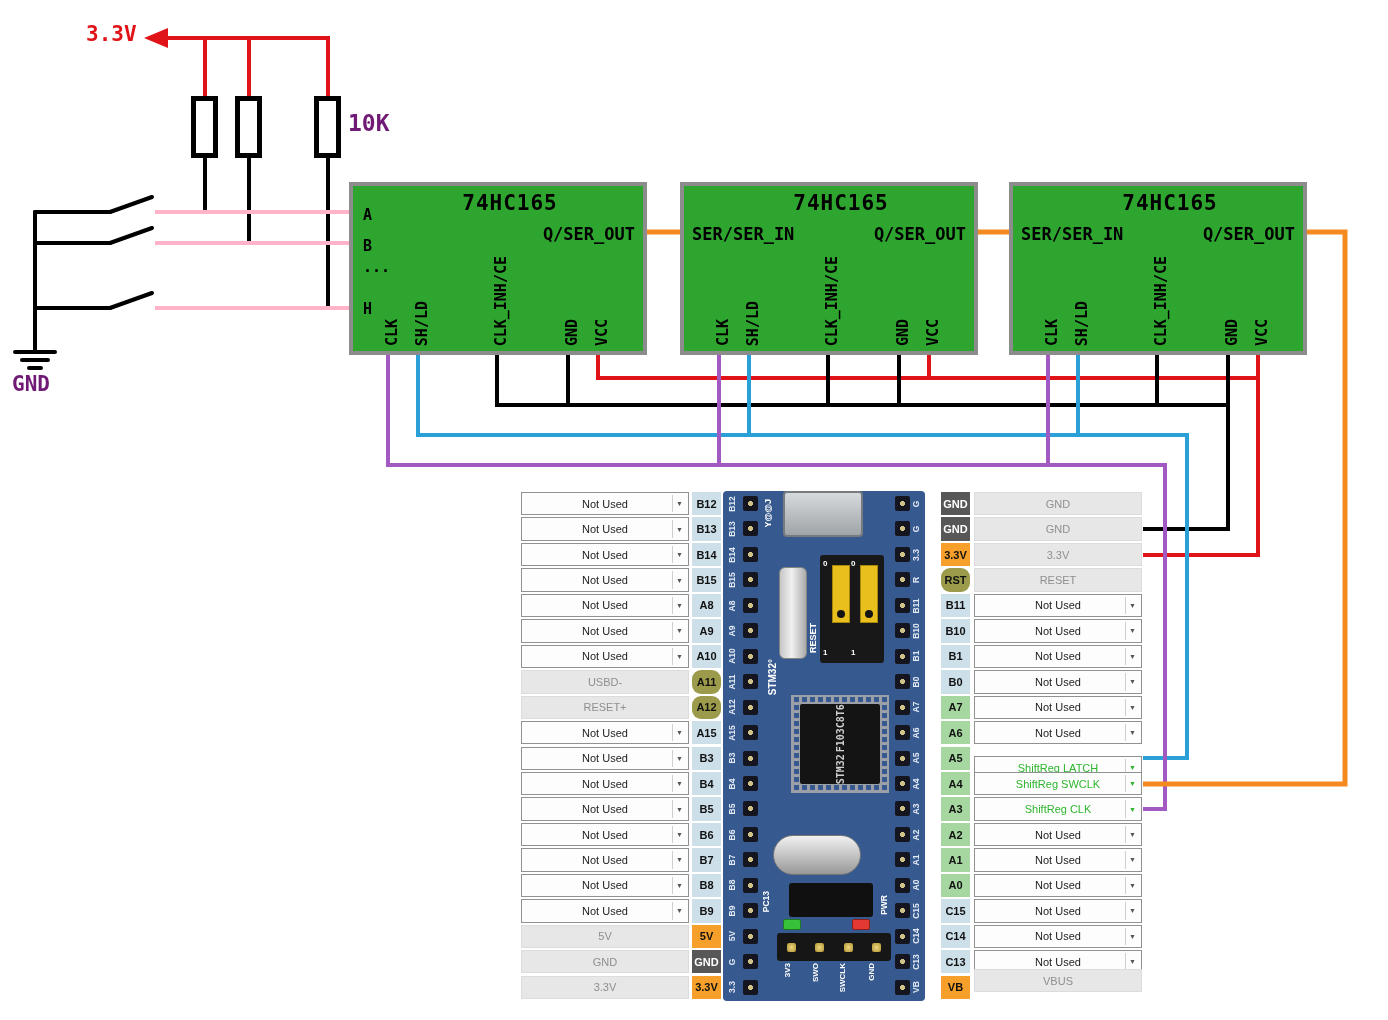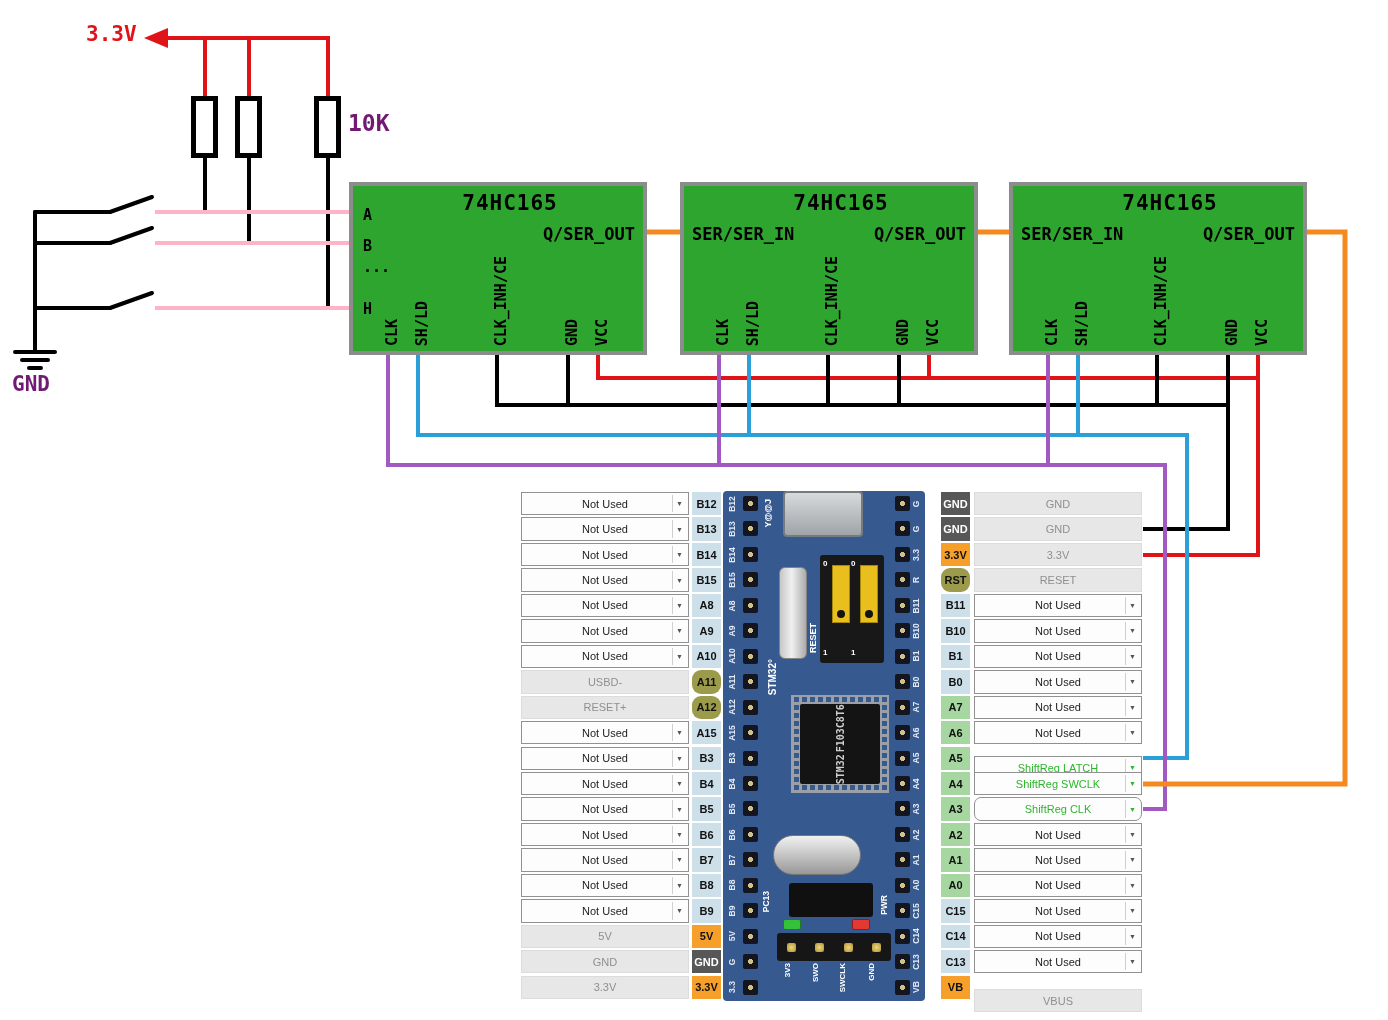--- a/index.html
+++ b/index.html
@@ -379,21 +379,21 @@
         <span class="arrow">▼</span>
       </div>
       <div class="cell dd" style="top: 253px; margin-top: 12px;">
         <span class="cell-text hl">ShiftReg LATCH</span>
         <span class="arrow hl">▼</span>
       </div>
       <div class="cell dd" style="top: 280.95px;">
         <span class="cell-text hl">ShiftReg SWCLK</span>
         <span class="arrow hl">▼</span>
       </div>
-      <div class="cell dd" style="top: 306.4px; border-radius: 7px;">
+      <div class="cell dd" style="top: 306.4px;">
         <span class="cell-text hl">ShiftReg CLK</span>
         <span class="arrow hl">▼</span>
       </div>
       <div class="cell dd" style="top: 331.85px;">
         <span class="cell-text">Not Used</span>
         <span class="arrow">▼</span>
       </div>
       <div class="cell dd" style="top: 357.3px;">
         <span class="cell-text">Not Used</span>
         <span class="arrow">▼</span>
@@ -407,21 +407,21 @@
         <span class="arrow">▼</span>
       </div>
       <div class="cell dd" style="top: 433.65px;">
         <span class="cell-text">Not Used</span>
         <span class="arrow">▼</span>
       </div>
       <div class="cell dd" style="top: 459.1px;">
         <span class="cell-text">Not Used</span>
         <span class="arrow">▼</span>
       </div>
-      <div class="cell fixed" style="top: 498px; align-items: center;">
+      <div class="cell fixed" style="top: 478px; align-items: center;">
         <span class="cell-text">VBUS</span>
       </div>
     </div>
 
   <div id="board">
     <div id="board-left-edge" class="edge-layer">
         <div class="edge-label left" style="top: 0px;">
           <span>B12</span>
         </div>
         <div class="hole left" style="top: 5px;"></div>

